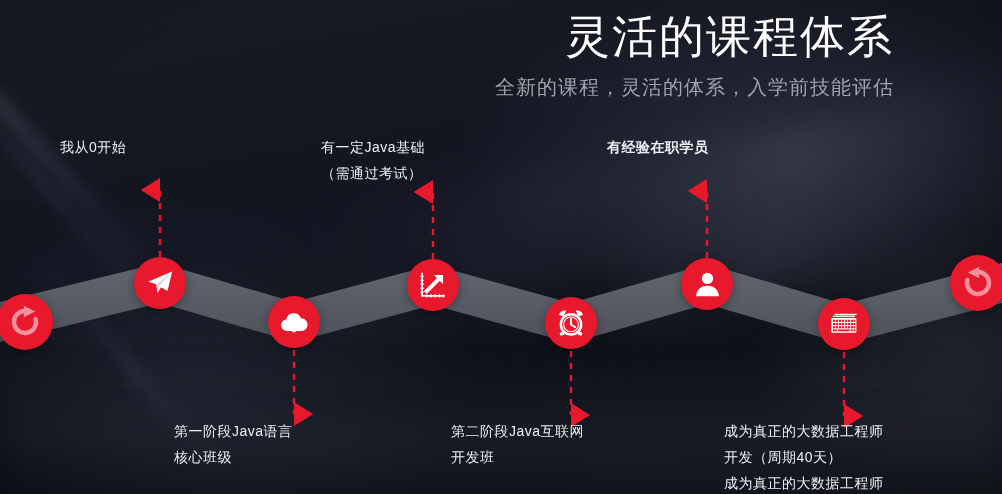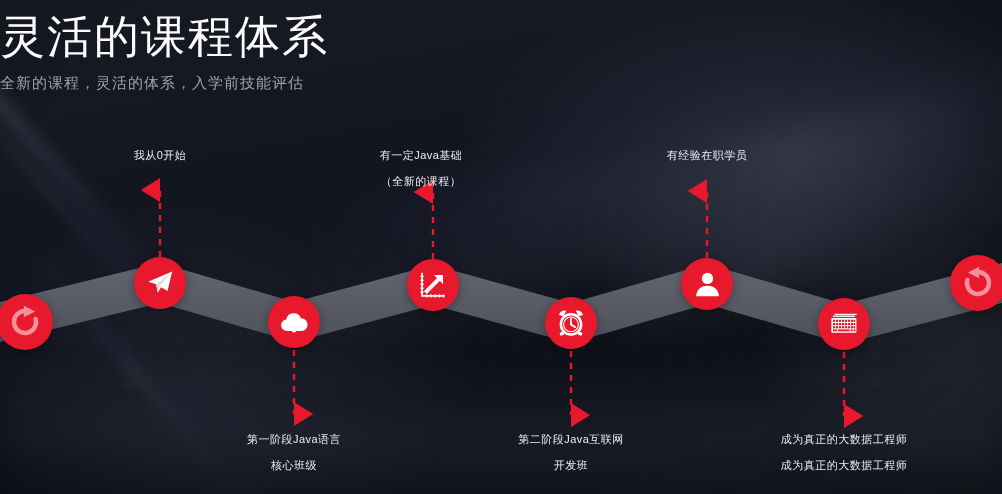--- a/index.html
+++ b/index.html
@@ -20,33 +20,33 @@
   .streak{position:absolute;pointer-events:none;filter:blur(7px);}
   .s1{left:-120px;top:-40px;width:420px;height:15px;background:linear-gradient(90deg,rgba(255,255,255,0) 0%,rgba(190,198,225,.16) 45%,rgba(255,255,255,0) 100%);transform:rotate(48deg);transform-origin:left top;}
   .s2{left:-80px;top:40px;width:380px;height:9px;background:linear-gradient(90deg,rgba(255,255,255,0) 0%,rgba(175,185,215,.12) 50%,rgba(255,255,255,0) 100%);transform:rotate(48deg);transform-origin:left top;}
   .s3{left:40px;top:250px;width:300px;height:10px;background:linear-gradient(90deg,rgba(255,255,255,0) 0%,rgba(160,170,200,.10) 50%,rgba(255,255,255,0) 100%);transform:rotate(50deg);transform-origin:left top;}
   .s4{right:-60px;top:120px;width:460px;height:150px;background:linear-gradient(120deg,rgba(255,255,255,0) 0%,rgba(150,158,185,.12) 40%,rgba(255,255,255,0) 85%);transform:rotate(-16deg);filter:blur(18px);}
   .s5{left:320px;top:170px;width:420px;height:120px;background:linear-gradient(110deg,rgba(255,255,255,0) 0%,rgba(120,128,158,.10) 50%,rgba(255,255,255,0) 100%);transform:rotate(-9deg);filter:blur(20px);}
   .s6{left:0px;top:360px;width:1002px;height:140px;background:linear-gradient(180deg,rgba(255,255,255,0) 0%,rgba(108,116,146,.10) 55%,rgba(255,255,255,0) 100%);filter:blur(16px);}
   .s7{left:120px;top:300px;width:760px;height:90px;background:repeating-linear-gradient(94deg,rgba(255,255,255,.035) 0px,rgba(255,255,255,.035) 3px,rgba(0,0,0,0) 3px,rgba(0,0,0,0) 11px);filter:blur(3px);}
   .vig{position:absolute;inset:0;pointer-events:none;background:radial-gradient(ellipse 120% 120% at 50% 45%,rgba(0,0,0,0) 40%,rgba(0,0,0,.55) 100%);}
 
-  .header{position:absolute;left:0;top:0;width:894px;text-align:left;z-index:6;}
+  .header{position:absolute;left:0;top:0;width:894px;text-align:right;z-index:6;}
   .title{margin:0;padding-top:12px;font-size:45px;line-height:1.12;color:#fdfdfd;font-weight:400;letter-spacing:2px;}
-  .subtitle{margin:0;padding-top:12px;font-size:15px;color:#9ea2ad;letter-spacing:1px;font-weight:400;}
+  .subtitle{margin:0;padding-top:12px;font-size:20px;color:#9ea2ad;letter-spacing:1px;font-weight:400;}
 
   .path-svg{position:absolute;left:0;top:0;width:1002px;height:494px;z-index:2;}
 
   .node{position:absolute;border-radius:50%;background:#e8192c;z-index:4;
         display:flex;align-items:center;justify-content:center;
         box-shadow:0 2px 10px rgba(0,0,0,.35);}
   .node svg{display:block;}
   .node-end{background:#e8192c;}
 
-  .lbl{position:absolute;z-index:5;text-align:center;color:#eceef3;font-size:11px;line-height:26px;letter-spacing:.5px;white-space:nowrap;margin-top:8px;}
+  .lbl{position:absolute;z-index:5;text-align:left;color:#eceef3;font-size:14px;line-height:26px;letter-spacing:.5px;white-space:nowrap;}
 </style>
 </head>
 <body>
 
 <div class="stage">
 
   <div class="streak s1"></div>
   <div class="streak s2"></div>
   <div class="streak s3"></div>
   <div class="streak s4"></div>
@@ -214,36 +214,37 @@
       </svg>
     </span>
   </div>
 
   <div class="lbl" style="left:60px;top:134px;width:200px;">
     <div>我从0开始</div>
   </div>
 
   <div class="lbl" style="left:321px;top:134px;width:200px;">
     <div>有一定Java基础</div>
-    <div>（全新的课程）</div>
-  </div>
-
-  <div class="lbl" style="left:607px;top:134px;width:200px;">
+    <div>（需通过考试）</div>
+  </div>
+
+  <div class="lbl" style="left:607px;top:134px;width:200px;font-weight:bold;">
     <div>有经验在职学员</div>
   </div>
 
   <div class="lbl" style="left:451px;top:418px;width:240px;">
     <div>第二阶段Java互联网</div>
     <div>开发班</div>
   </div>
 
   <div class="lbl" style="left:174px;top:418px;width:240px;">
     <div>第一阶段Java语言</div>
     <div>核心班级</div>
   </div>
 
   <div class="lbl" style="left:724px;top:418px;width:240px;">
     <div>成为真正的大数据工程师</div>
+    <div>开发（周期40天）</div>
     <div>成为真正的大数据工程师</div>
   </div>
 
   <div class="vig"></div>
 </div>
 
 </body></html>

